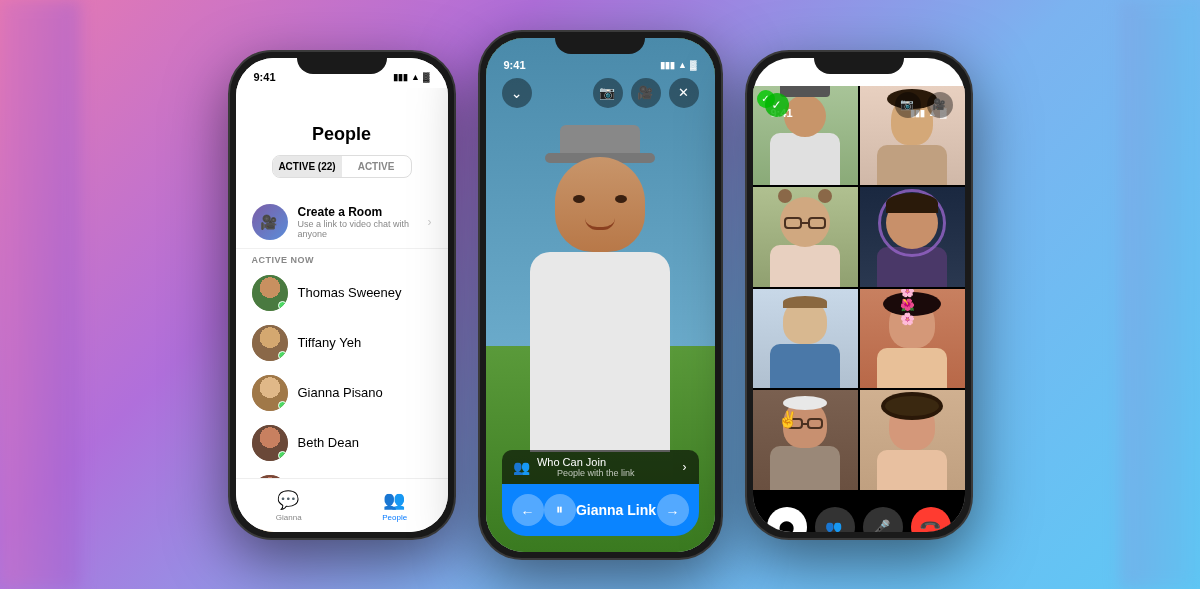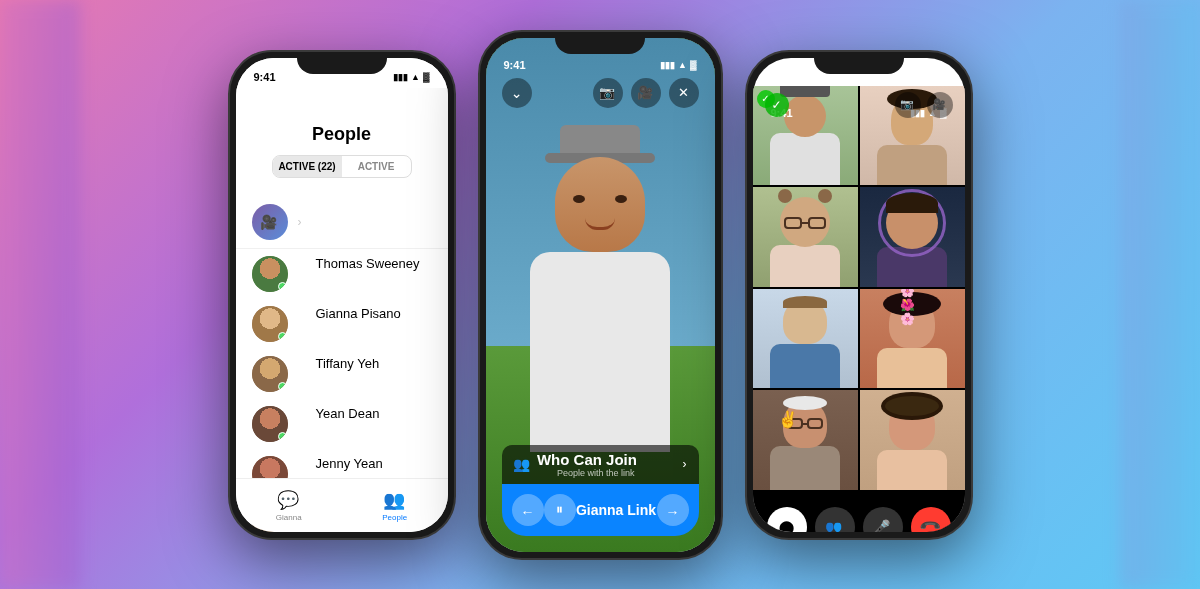--- a/index.html
+++ b/index.html
@@ -172,22 +172,23 @@
     .active-now-label {
       font-size: 9px;
       font-weight: 700;
       color: #888;
       padding: 6px 16px 3px;
       letter-spacing: 0.5px;
     }
 
     .contact-row {
       display: flex;
+      align-items: center;
       padding: 7px 16px;
-      gap: 28px;
+      gap: 10px;
     }
 
     .avatar {
       width: 36px;
       height: 36px;
       border-radius: 50%;
       position: relative;
       flex-shrink: 0;
       overflow: hidden;
     }
@@ -338,22 +339,22 @@
       justify-content: space-between;
     }
 
     .who-join-left {
       display: flex;
       align-items: center;
       gap: 6px;
     }
 
     .who-join-title {
-      font-size: 15px;
-      font-weight: 700;
+      font-size: 11px;
+      font-weight: 400;
       color: #fff;
     }
 
     .who-join-sub {
       font-size: 9px;
       color: rgba(255,255,255,0.7);
       padding-left: 20px;
     }
 
     .share-link-bar {
@@ -509,52 +510,57 @@
           <div class="phone1-tabs">
             <div class="phone1-tab active">ACTIVE (22)</div>
             <div class="phone1-tab">ACTIVE</div>
           </div>
         </div>
 
         <div class="create-room-row">
           <div class="create-room-icon">
             <span>🎥</span>
           </div>
+          <div class="create-room-text">
+            <div class="create-room-title">Create a Room</div>
+            <div class="create-room-sub">Use a link to video chat with anyone</div>
+          </div>
           <div class="create-room-chevron">›</div>
         </div>
 
+        <div class="active-now-label">ACTIVE NOW</div>
 
         <div>
           <div class="contact-row">
             <div class="avatar avatar-thomas">
               <div style="width:100%;height:100%;background:radial-gradient(circle at 50% 35%, #c89060 35%, #4a7a40 35%);border-radius:50%;"></div>
               <div class="online-dot"></div>
             </div>
             <span class="contact-name">Thomas Sweeney</span>
           </div>
           <div class="contact-row">
+            <div class="avatar avatar-tiffany">
+              <div style="width:100%;height:100%;background:radial-gradient(circle at 50% 35%, #d4a870 35%, #8a6848 35%);border-radius:50%;"></div>
+              <div class="online-dot"></div>
+            </div>
+            <span class="contact-name">Tiffany Yeh</span>
+          </div>
+          <div class="contact-row">
             <div class="avatar avatar-gianna">
               <div style="width:100%;height:100%;background:radial-gradient(circle at 50% 35%, #e0b888 35%, #a07848 35%);border-radius:50%;"></div>
               <div class="online-dot"></div>
             </div>
             <span class="contact-name">Gianna Pisano</span>
-          </div>
-          <div class="contact-row">
-            <div class="avatar avatar-tiffany">
-              <div style="width:100%;height:100%;background:radial-gradient(circle at 50% 35%, #d4a870 35%, #8a6848 35%);border-radius:50%;"></div>
-              <div class="online-dot"></div>
-            </div>
-            <span class="contact-name">Tiffany Yeh</span>
           </div>
           <div class="contact-row">
             <div class="avatar avatar-beth">
               <div style="width:100%;height:100%;background:radial-gradient(circle at 50% 35%, #c88060 35%, #6a4838 35%);border-radius:50%;"></div>
               <div class="online-dot"></div>
             </div>
-            <span class="contact-name">Yean Dean</span>
+            <span class="contact-name">Beth Dean</span>
           </div>
           <div class="contact-row">
             <div class="avatar avatar-jenny">
               <div style="width:100%;height:100%;background:radial-gradient(circle at 50% 35%, #c87860 35%, #7a4838 35%);border-radius:50%;"></div>
               <div class="online-dot"></div>
             </div>
             <span class="contact-name">Jenny Yean</span>
           </div>
           <div class="contact-row">
             <div class="avatar" style="background:radial-gradient(circle at 50% 35%, #d8b888 35%, #7a5838 35%);">

